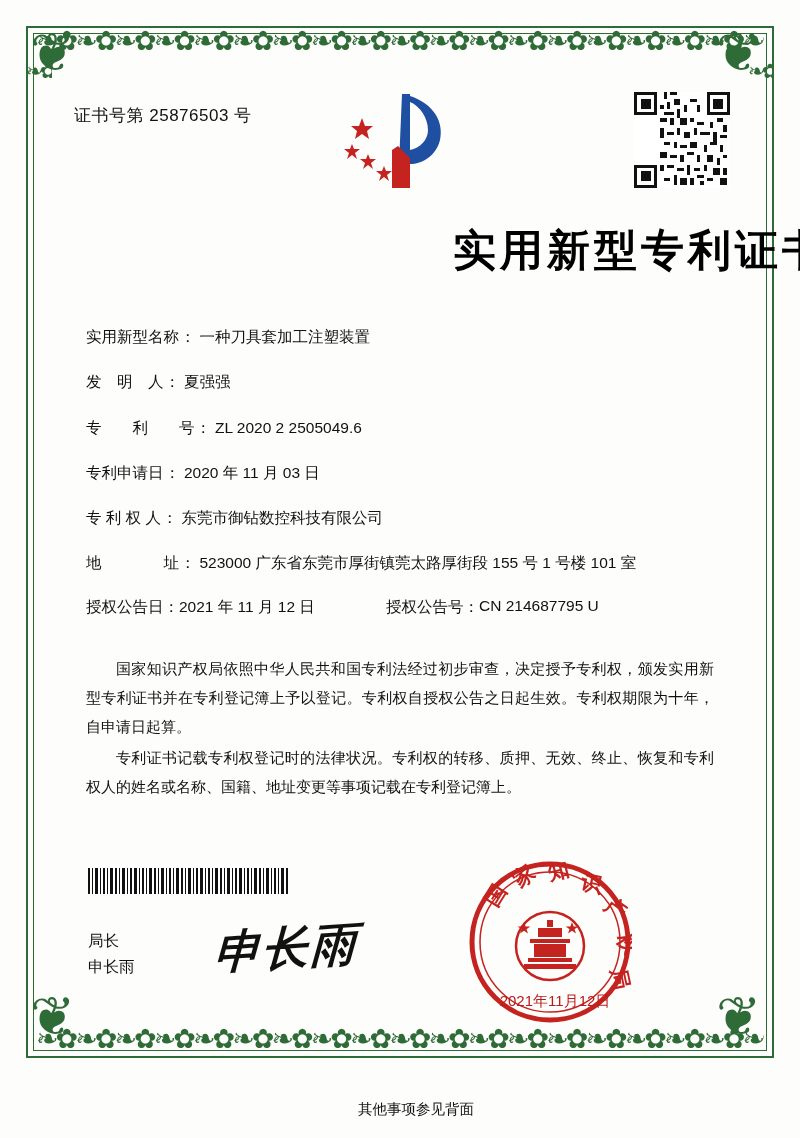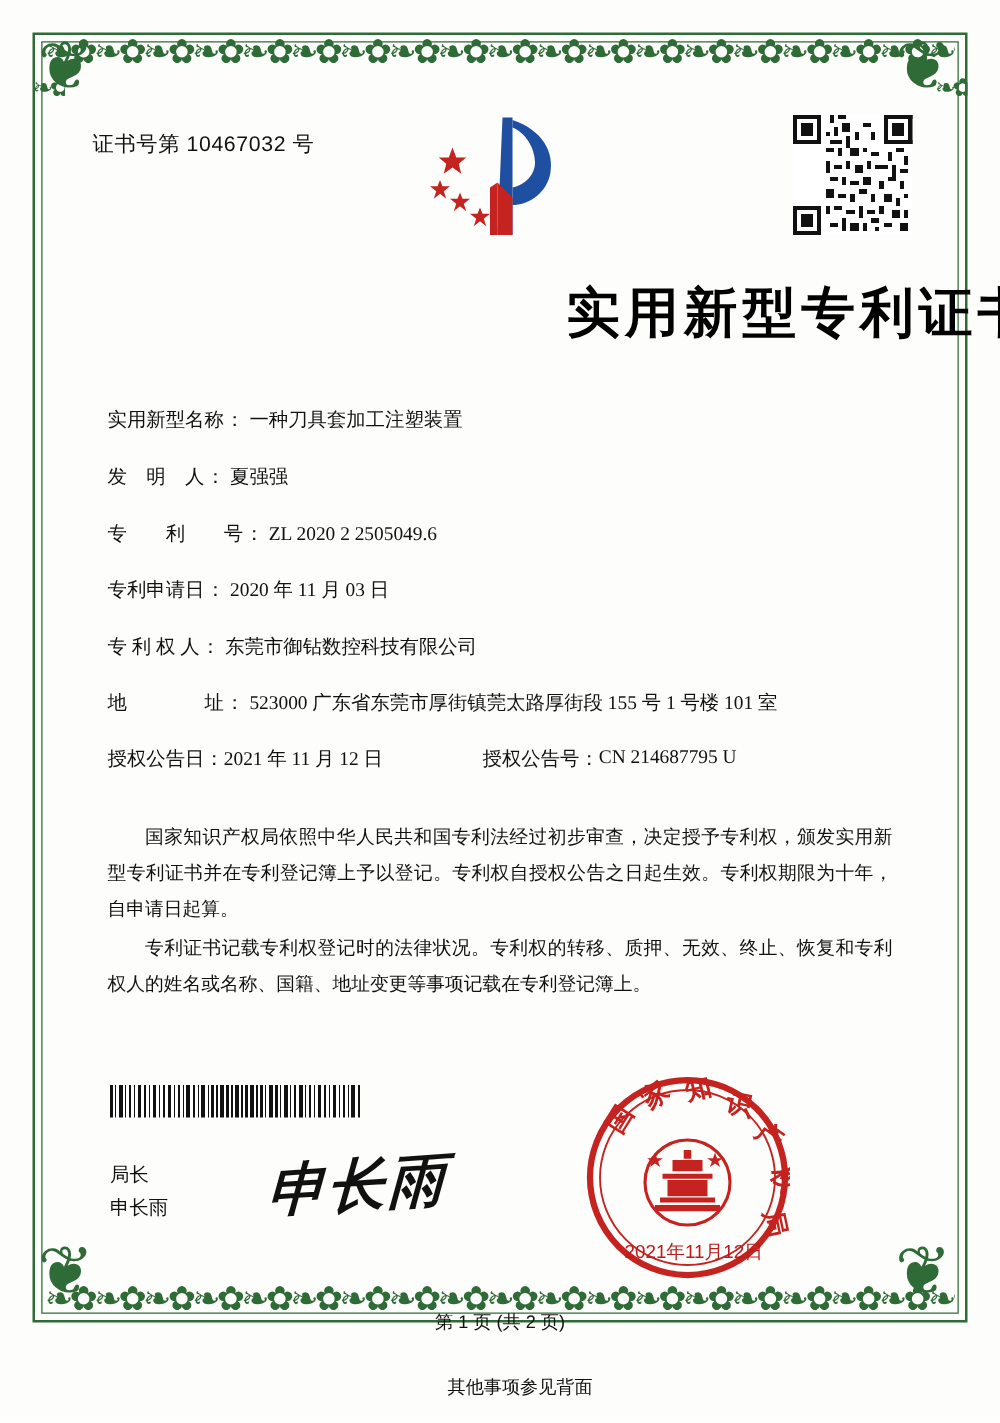--- a/index.html
+++ b/index.html
@@ -123,21 +123,21 @@
     color: #000;
     margin-left: 29px;
   }
 
   
   .fields {
     position: absolute;
     left: 86px; top: 325px;
     width: 640px;
     font-size: 15.5px;
-    font-family: Liberation Serif, serif;
+    font-family: Liberation Sans, sans-serif;
     color: #111;
   }
   .row {
     display: flex;
     align-items: flex-start;
     margin-bottom: 22px;
     line-height: 1.5;
   }
   .row .label {
     flex: 0 0 auto;
@@ -253,21 +253,21 @@
   <div class="vine vine-top">❧✿❧✿❧✿❧✿❧✿❧✿❧✿❧✿❧✿❧✿❧✿❧✿❧✿❧✿❧✿❧✿❧✿❧✿❧✿❧✿❧✿❧✿</div>
   <div class="vine vine-bottom">❧✿❧✿❧✿❧✿❧✿❧✿❧✿❧✿❧✿❧✿❧✿❧✿❧✿❧✿❧✿❧✿❧✿❧✿❧✿❧✿❧✿❧✿</div>
   <div class="vine vine-left">❧✿❧✿❧✿❧✿❧✿❧✿❧✿❧✿❧✿❧✿❧✿❧✿❧✿❧✿❧✿❧✿❧✿❧✿❧✿❧✿❧✿</div>
   <div class="vine vine-right">❧✿❧✿❧✿❧✿❧✿❧✿❧✿❧✿❧✿❧✿❧✿❧✿❧✿❧✿❧✿❧✿❧✿❧✿❧✿❧✿❧✿</div>
 
   <div class="corner corner-tl">❦</div>
   <div class="corner corner-tr">❦</div>
   <div class="corner corner-bl">❦</div>
   <div class="corner corner-br">❦</div>
 
-  <div class="cert-no">证书号第 10467032 号</div>
+  <div class="cert-no">证书号第 25876503 号</div>
 
   <div class="emblem">
     <svg viewBox="0 0 120 110" width="120" height="110">
       <path d="M62 6 L70 6 L70 100 L58 100 Z" fill="#1f4fa0"></path>
       <path d="M70 8 C94 16 104 34 100 52 C96 68 82 76 70 76 L70 62 C80 60 88 52 88 42 C88 30 80 18 70 14 Z" fill="#1f4fa0"></path>
       <path d="M62 6 L70 6 L70 46 L58 58 Z" fill="#ffffff" opacity="0"></path>
       <path d="M58 100 L70 100 L70 70 L58 58 Z" fill="#c4231f"></path>
       <path d="M52 62 L58 58 L58 100 L52 100 Z" fill="#c4231f"></path>
       <g fill="#c4231f">
         <polygon points="22,30 25,38 33,38 27,43 29,51 22,46 15,51 17,43 11,38 19,38"></polygon>
@@ -507,16 +507,15 @@
         <rect x="-3" y="-26" width="6" height="7" fill="#c4231f"></rect>
         <g fill="#c4231f">
           <polygon points="-26,-24 -24.4,-19.5 -19.7,-19.5 -23.5,-16.8 -22,-12.4 -26,-15.2 -30,-12.4 -28.5,-16.8 -32.3,-19.5 -27.6,-19.5"></polygon>
           <polygon points="22,-24 23.6,-19.5 28.3,-19.5 24.5,-16.8 26,-12.4 22,-15.2 18,-12.4 19.5,-16.8 15.7,-19.5 20.4,-19.5"></polygon>
         </g>
       </g>
     </svg>
   </div>
   <div class="seal-date">2021年11月12日</div>
 
-  <div class="page-num">第 1 页 (共 2 页)</div>
   <div class="back-note">其他事项参见背面</div>
 
 </div>
 
 </body></html>

